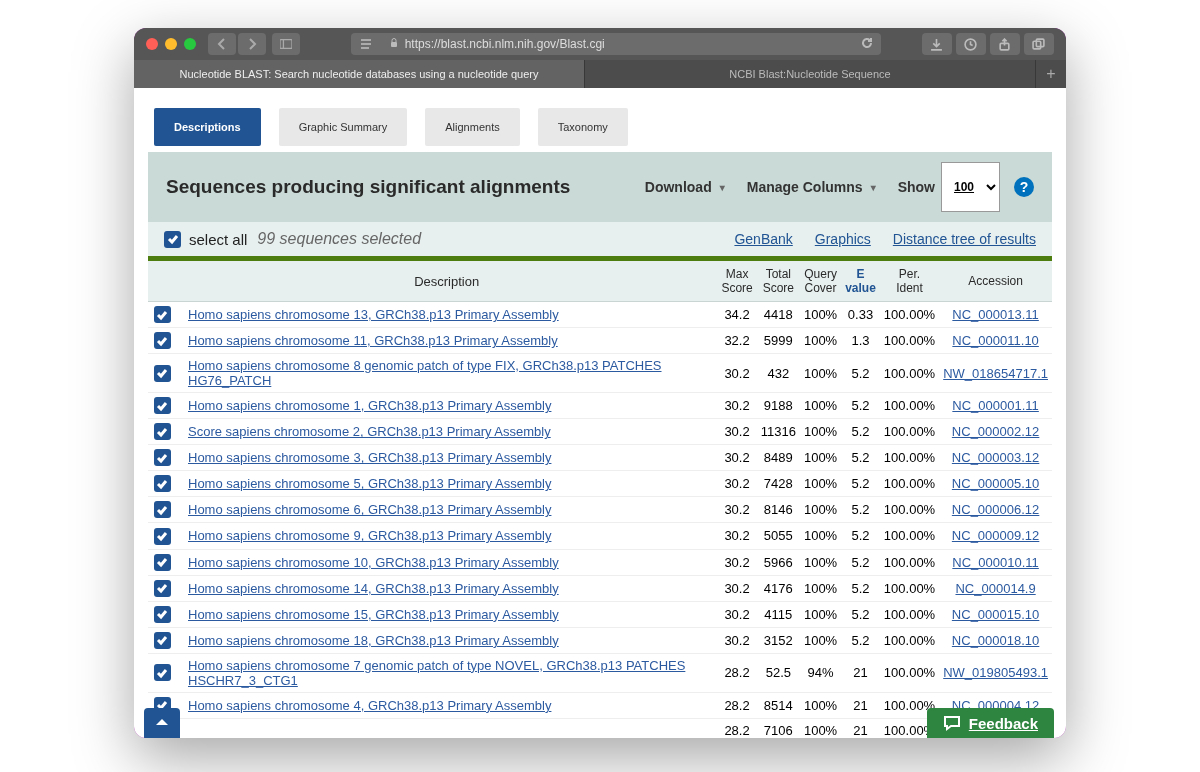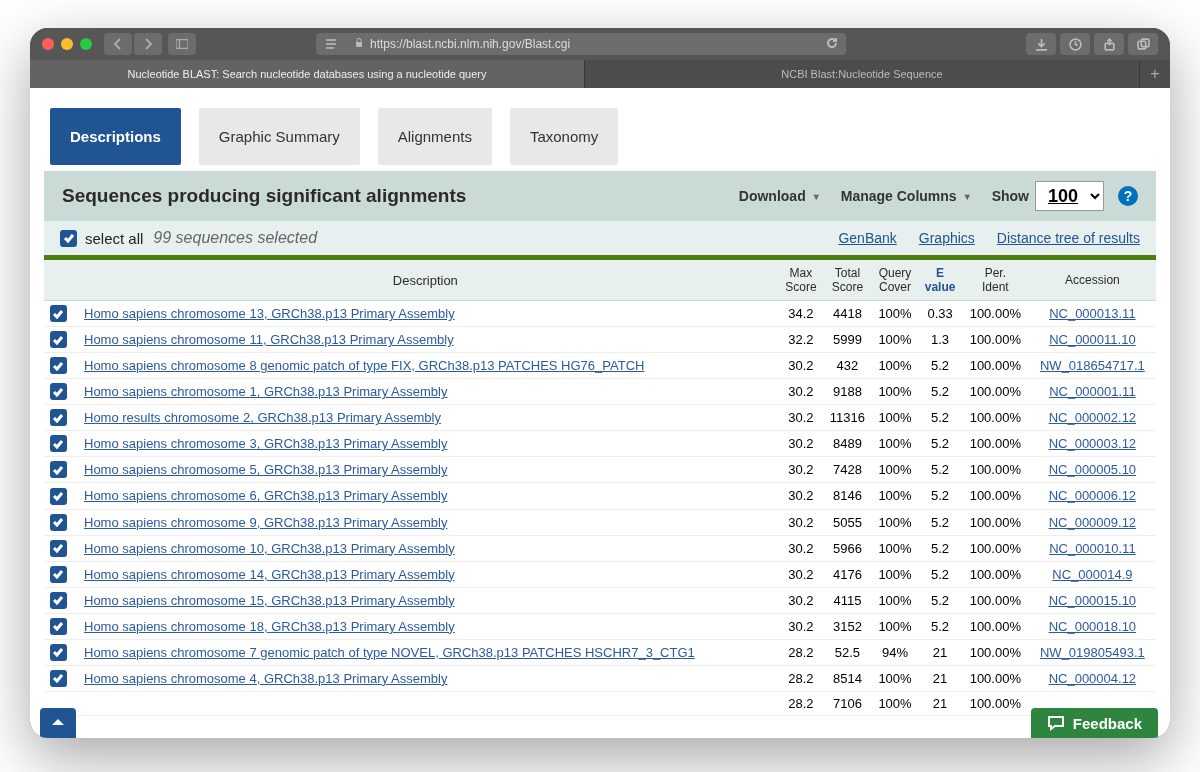--- a/index.html
+++ b/index.html
@@ -1,17 +1,17 @@
 <!DOCTYPE html>
 <html><head>
 <meta charset="utf-8">
 <style>
 * { margin:0; padding:0; box-sizing:border-box; }
 body { font-family: Helvetica, Arial, sans-serif; background:#fff; width:1200px; height:772px; overflow:hidden; }
-.mac-window { width:1140px; margin:28px auto 0; border-radius:18px; overflow:hidden; box-shadow:0 20px 60px rgba(0,0,0,.35); background:#a21caf; }
+.mac-window { width:932px; margin:28px auto 0; border-radius:12px; overflow:hidden; box-shadow:0 20px 60px rgba(0,0,0,.35); background:#a21caf; }
 .titlebar { display:flex; align-items:center; background:#565656; height:32px; padding:0 12px; }
 .traffic-lights { display:flex; gap:7px; margin-right:12px; }
 .tl { width:12px; height:12px; border-radius:50%; }
 .tl-red{background:#ff5f56}.tl-yellow{background:#ffbd2e}.tl-green{background:#27c93f}
 .nav-btns { display:flex; gap:2px; margin-right:6px; }
 .nbtn { width:28px; height:22px; background:#6c6c6c; border-radius:4px; display:flex; align-items:center; justify-content:center; color:#aaa; }
 .nbtn svg{width:12px;height:12px;fill:#aaa;stroke:#aaa}
 .sidebar-btn { margin-right:30px; }
 .addr-group { flex:1; display:flex; align-items:center; max-width:530px; margin:0 auto; }
 .reader-btn { width:30px; height:22px; background:#6c6c6c; border-radius:4px 0 0 4px; display:flex; align-items:center; justify-content:center; }
@@ -20,26 +20,26 @@
 .reload svg{width:12px;height:12px;stroke:#bbb;fill:none;stroke-width:2}
 .right-tools { display:flex; gap:4px; margin-left:auto; }
 .rbtn { width:30px; height:22px; background:#6c6c6c; border-radius:4px; display:flex; align-items:center; justify-content:center; }
 .rbtn svg{width:13px;height:13px;fill:#bbb;stroke:#bbb}
 .browser-tabs { display:flex; background:#4c4c4c; height:28px; }
 .btab { flex:1; display:flex; align-items:center; justify-content:center; color:#bbb; font-size:11px; border-right:1px solid #383838; padding:0 8px; }
 .btab.active { background:#636363; color:#eee; }
 .tab-add { width:30px; display:flex; align-items:center; justify-content:center; color:#aaa; font-size:16px; }
 .content-area { background:#fff; height:650px; overflow:auto; padding:20px 14px 0; position:relative; }
 .inner-tabs { display:flex; gap:18px; margin-bottom:6px; margin-left:6px; }
-.itab { padding:20px 20px; background:#e8e8e8; color:#333; font-size:15px; border-radius:2px; cursor:pointer; }
+.itab { padding:13px 20px; background:#e8e8e8; color:#333; font-size:11px; border-radius:2px; cursor:pointer; }
 .itab.active { background:#205493; color:#fff; font-weight:bold; }
 .section-head { background:#cadbd7; display:flex; align-items:center; padding:10px 18px; font-size:19px; font-weight:bold; color:#2a2a2a; }
 .section-head .left{flex:1}
 .section-head .control { display:flex; align-items:center; gap:6px; color:#333; font-size:14px; font-weight:bold; margin-left:22px; cursor:pointer; }
-.section-head select { font-size:18px; font-weight:bold; padding:3px 8px; border:1px solid #999; background:#fff;text-decoration:underline; }
+.section-head select { font-size:12px; font-weight:bold; padding:16px 8px; border:1px solid #999; background:#fff;text-decoration:underline; }
 .help-icon { width:20px; height:20px; border-radius:50%; background:#0071bc; color:#fff; display:flex; align-items:center; justify-content:center; font-size:14px; font-weight:bold; margin-left:14px; }
 .chev{font-size:10px;color:#666;margin-left:2px}
 .top-actions { display:flex; align-items:center; background:#e8f0ef; padding:8px 16px; border-bottom:5px solid #4d7c0f; }
 .chk { width:17px; height:17px; border-radius:3px; background:#205493; display:inline-flex; align-items:center; justify-content:center; vertical-align:middle; }
 .chk svg{width:12px;height:12px;stroke:#fff;stroke-width:3;fill:none}
 .sel-all-label { font-size:15px; color:#222; margin-left:8px; }
 .sel-count { font-size:16px; font-style:italic; color:#666; margin-left:10px; }
 .action-links { margin-left:auto; display:flex; gap:22px; }
 .action-links a { color:#205493; text-decoration:underline; font-size:14px; cursor:pointer; }
 table { width:100%; border-collapse:collapse; font-size:13px; }
@@ -47,21 +47,21 @@
 thead th.desc-h{text-align:center;font-size:13px}
 thead th.sort{color:#205493;font-weight:bold}
 tbody td { padding:4px 4px; text-align:center; border-bottom:1px solid #eee; }
 tbody td.chk-cell{width:28px;padding-left:4px}
 tbody td.desc-cell { text-align:left; padding-left:12px; }
 tbody td.desc-cell a { color:#2c5aa0; text-decoration:underline; font-size:13px; }
 tbody td.acc-cell a { color:#2c5aa0; text-decoration:underline; font-size:13px; }
 tbody tr.hi{background:#f7f4e6}
 .pinned { position:absolute; left:10px; bottom:0; width:36px; height:30px; background:#205493; border-radius:4px 4px 0 0; display:flex; align-items:center; justify-content:center; }
 .pinned svg{width:16px;height:16px;fill:#fff}
-.feedback { position:absolute; right:12px; bottom:0; background:#2e8540; color:#fff; padding:6px 16px; border-radius:4px 4px 0 0; display:flex; align-items:center; gap:8px; font-weight:bold; font-size:15px; }
+.feedback { position:absolute; right:12px; bottom:0; background:#2e8540; color:#fff; padding:6px 16px; border-radius:4px 4px 0 0; display:flex; align-items:center; gap:8px; font-weight:bold; font-size:15px; text-decoration:underline; }
 .feedback svg{width:18px;height:18px;fill:none;stroke:#fff;stroke-width:2}
 </style>
 </head>
 <body>
 
 <div class="mac-window">
   <div class="titlebar">
     <div class="traffic-lights">
       <div class="tl tl-red"></div>
       <div class="tl tl-yellow"></div>
@@ -250,21 +250,21 @@
             <td>5.2</td>
             <td>100.00%</td>
             <td class="acc-cell"><a>NC_000001.11</a></td>
           </tr>
           <tr>
             <td class="chk-cell"><span class="chk">
                 <svg viewBox="0 0 12 12">
                   <path d="M2 6l3 3 5-6"></path>
                 </svg>
               </span></td>
-            <td class="desc-cell"><a>Homo results chromosome 2, GRCh38.p13 Primary Assembly</a></td>
+            <td class="desc-cell"><a>Score sapiens chromosome 2, GRCh38.p13 Primary Assembly</a></td>
             <td>30.2</td>
             <td>11316</td>
             <td>100%</td>
             <td>5.2</td>
             <td>100.00%</td>
             <td class="acc-cell"><a>NC_000002.12</a></td>
           </tr>
           <tr>
             <td class="chk-cell"><span class="chk">
                 <svg viewBox="0 0 12 12">

